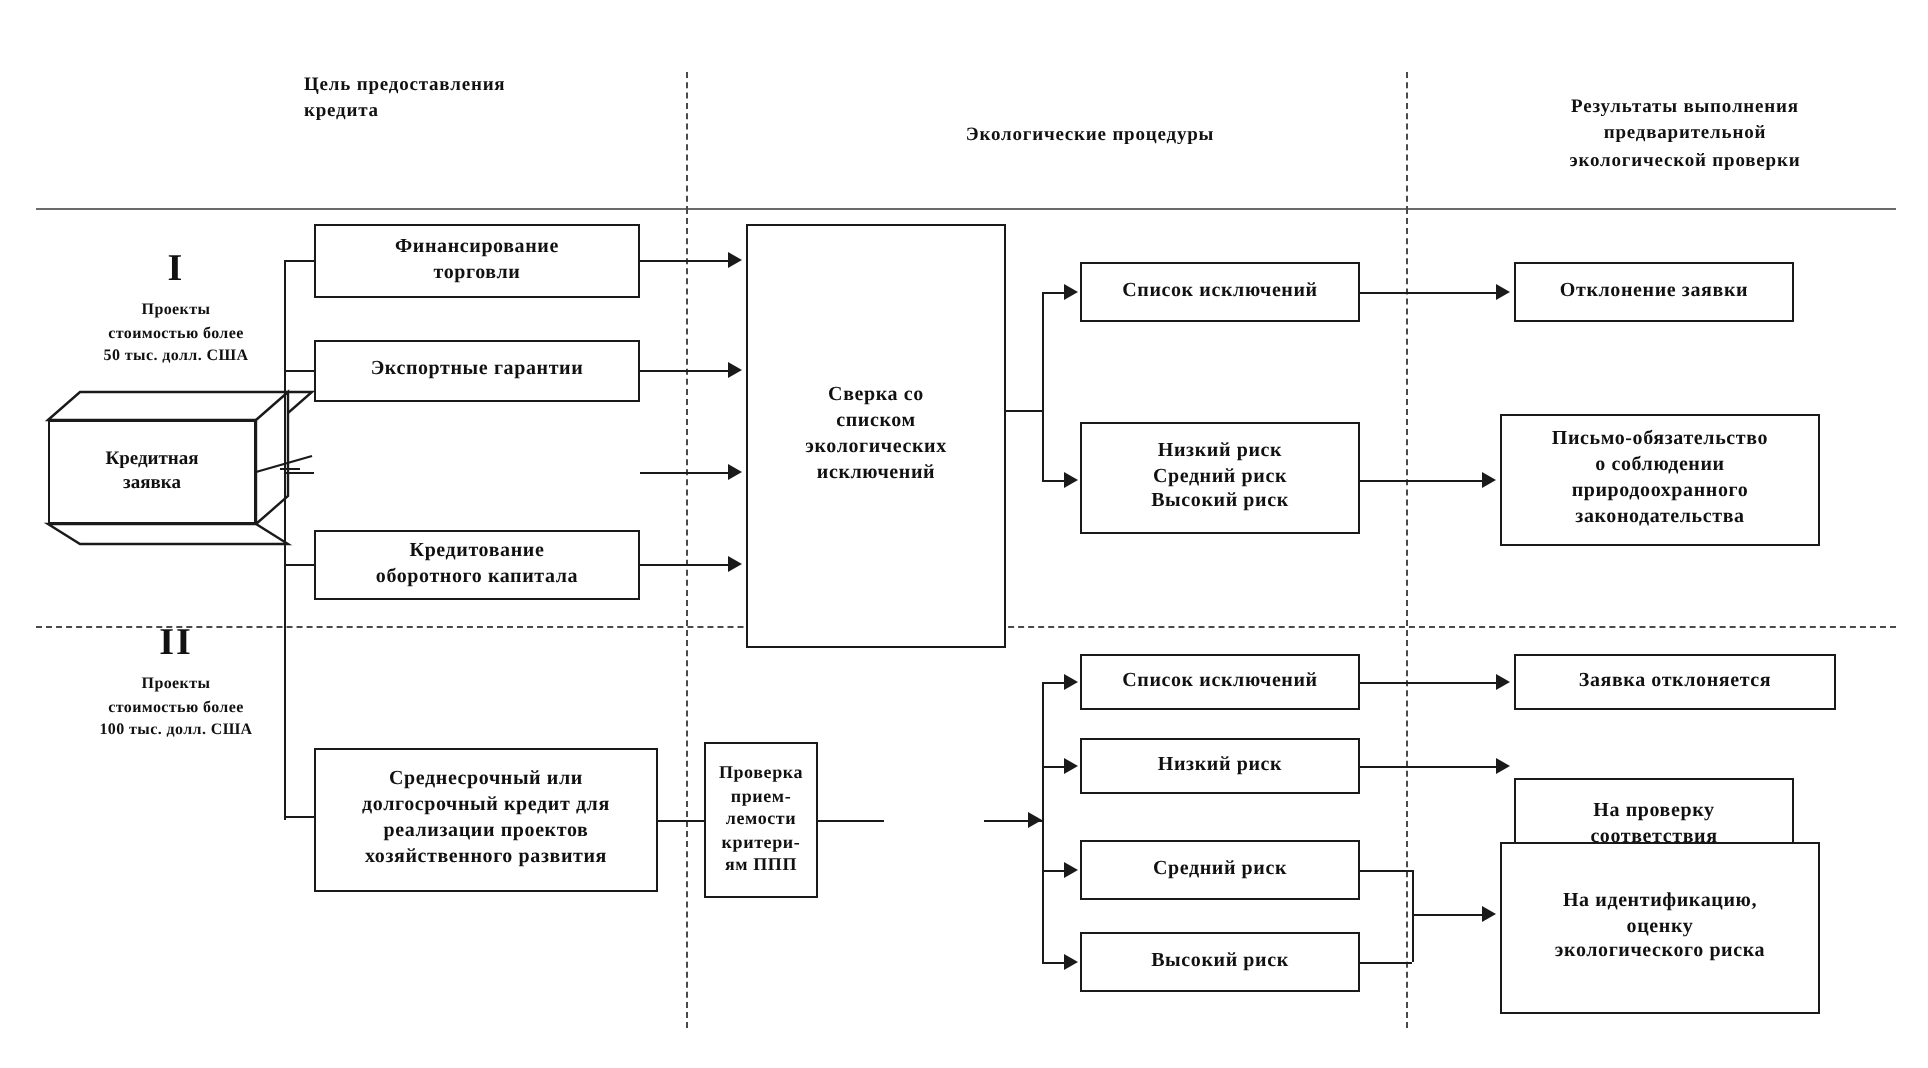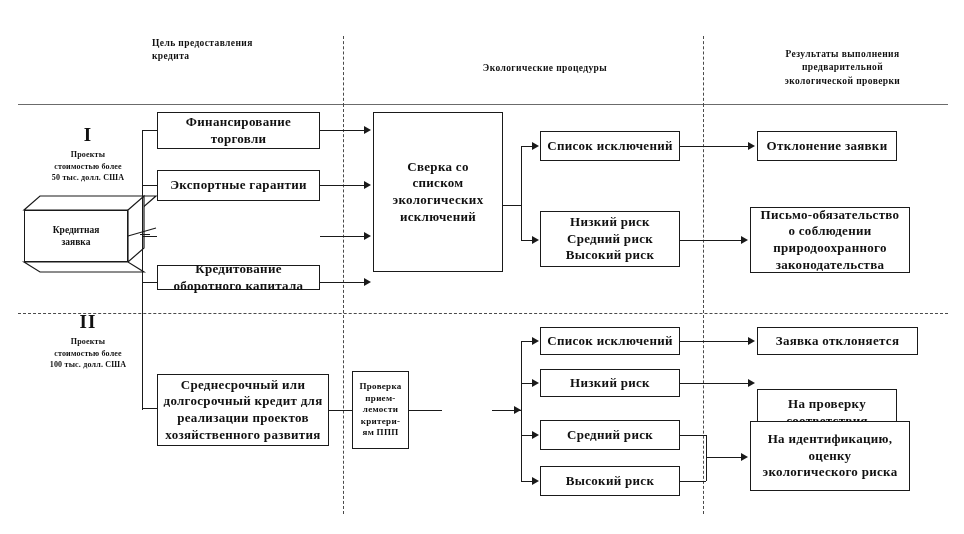--- a/index.html
+++ b/index.html
@@ -4,21 +4,21 @@
 <style>
   html,body{margin:0;padding:0;background:#ffffff;}
   body{width:964px;height:534px;position:relative;overflow:hidden;
        font-family:"Liberation Serif",serif;color:#111;}
   #stage{position:absolute;left:0;top:0;width:964px;height:534px;}
 
   
   .box{position:absolute;border:1.3px solid #1a1a1a;background:#fff;
        display:flex;align-items:center;justify-content:center;text-align:center;
        box-sizing:border-box;line-height:1.28;letter-spacing:.3px;
-       font-size:13px;font-weight:700;padding:2px 3px;}
+       font-size:10px;font-weight:700;padding:2px 3px;}
 
   
   .colhead{position:absolute;text-align:center;font-size:9.5px;font-weight:700;
            line-height:1.4;letter-spacing:.4px;}
 
   
   .roman{position:absolute;text-align:center;}
   .roman .num{font-size:19px;font-weight:700;font-family:"Liberation Serif",serif;
               letter-spacing:1px;display:block;margin-bottom:3px;}
   .roman .sub{font-size:8px;font-weight:700;line-height:1.45;display:block;letter-spacing:.2px;}
@@ -83,34 +83,34 @@
       <line x1="104" y1="40" x2="132" y2="32" stroke="#1a1a1a" stroke-width="1.1"></line>
     </svg>
     <div class="front">Кредитная<br>заявка</div>
   </div>
 
   <div class="box" style="left:157px;top:112px;width:163px;height:37px;">Финансирование<br>торговли</div>
 
   <div class="box" style="left:157px;top:170px;width:163px;height:31px;">Экспортные  гарантии</div>
 
 
-  <div class="box" style="left:157px;top:265px;width:163px;height:25px;font-family:Liberation Serif, serif;">Кредитование<br>оборотного капитала</div>
+  <div class="box" style="left:157px;top:265px;width:163px;height:35px;font-family:Liberation Serif, serif;">Кредитование<br>оборотного капитала</div>
 
   <div class="ln-h" style="left:140px;top:234px;width:10px;"></div>
   <div class="ln-v" style="left:142px;top:130px;height:250px;"></div>
 
   <div class="ln-h" style="left:142px;top:130px;width:15px;"></div>
   <div class="ln-h" style="left:142px;top:185px;width:15px;"></div>
   <div class="ln-h" style="left:142px;top:236px;width:15px;"></div>
   <div class="ln-h" style="left:142px;top:282px;width:15px;"></div>
 
   <div class="ln-h" style="left:142px;top:408px;width:15px;"></div>
   <div class="ln-v" style="left:142px;top:300px;height:110px;"></div>
 
-  <div class="box" style="left:373px;top:112px;width:130px;height:160px;text-align:center;">Сверка со<br>списком<br>экологических<br>исключений</div>
+  <div class="box" style="left:373px;top:112px;width:130px;height:212px;text-align:center;">Сверка со<br>списком<br>экологических<br>исключений</div>
 
   <div class="ln-h" style="left:320px;top:130px;width:44px;"></div>
   <div class="arw" style="left:364px;top:126px;"></div>
 
   <div class="ln-h" style="left:320px;top:185px;width:44px;"></div>
   <div class="arw" style="left:364px;top:181px;"></div>
 
   <div class="ln-h" style="left:320px;top:236px;width:44px;"></div>
   <div class="arw" style="left:364px;top:232px;"></div>
 
@@ -167,21 +167,21 @@
   <div class="ln-h" style="left:521px;top:435px;width:12px;"></div>
   <div class="arw" style="left:532px;top:431px;"></div>
 
   <div class="ln-h" style="left:521px;top:481px;width:12px;"></div>
   <div class="arw" style="left:532px;top:477px;"></div>
 
   <div class="box" style="left:757px;top:327px;width:161px;height:28px;">Заявка отклоняется</div>
 
   <div class="box" style="left:757px;top:389px;width:140px;height:48px;">На проверку<br>соответствия</div>
 
-  <div class="box" style="left:750px;top:421px;width:160px;height:70px;">На идентификацию,<br>оценку<br>экологического риска</div>
+  <div class="box" style="left:750px;top:421px;width:160px;height:86px;">На идентификацию,<br>оценку<br>экологического риска</div>
 
   <div class="ln-h" style="left:680px;top:341px;width:68px;"></div>
   <div class="arw" style="left:748px;top:337px;"></div>
 
   <div class="ln-h" style="left:680px;top:383px;width:68px;"></div>
   <div class="arw" style="left:748px;top:379px;"></div>
 
   <div class="ln-h" style="left:680px;top:435px;width:26px;"></div>
   <div class="ln-h" style="left:680px;top:481px;width:26px;"></div>
   <div class="ln-v" style="left:706px;top:435px;height:46px;"></div>

